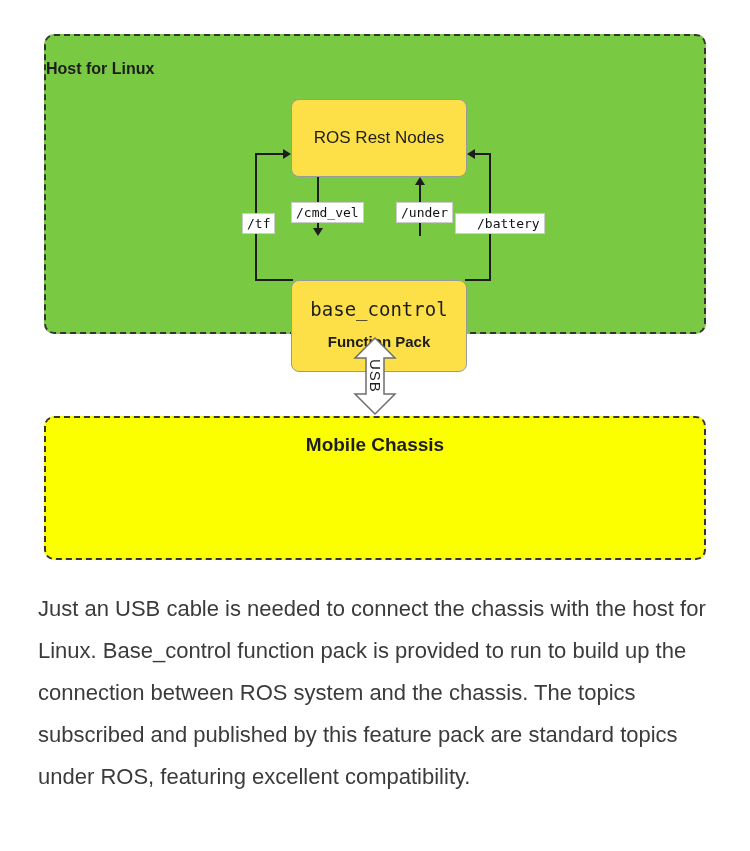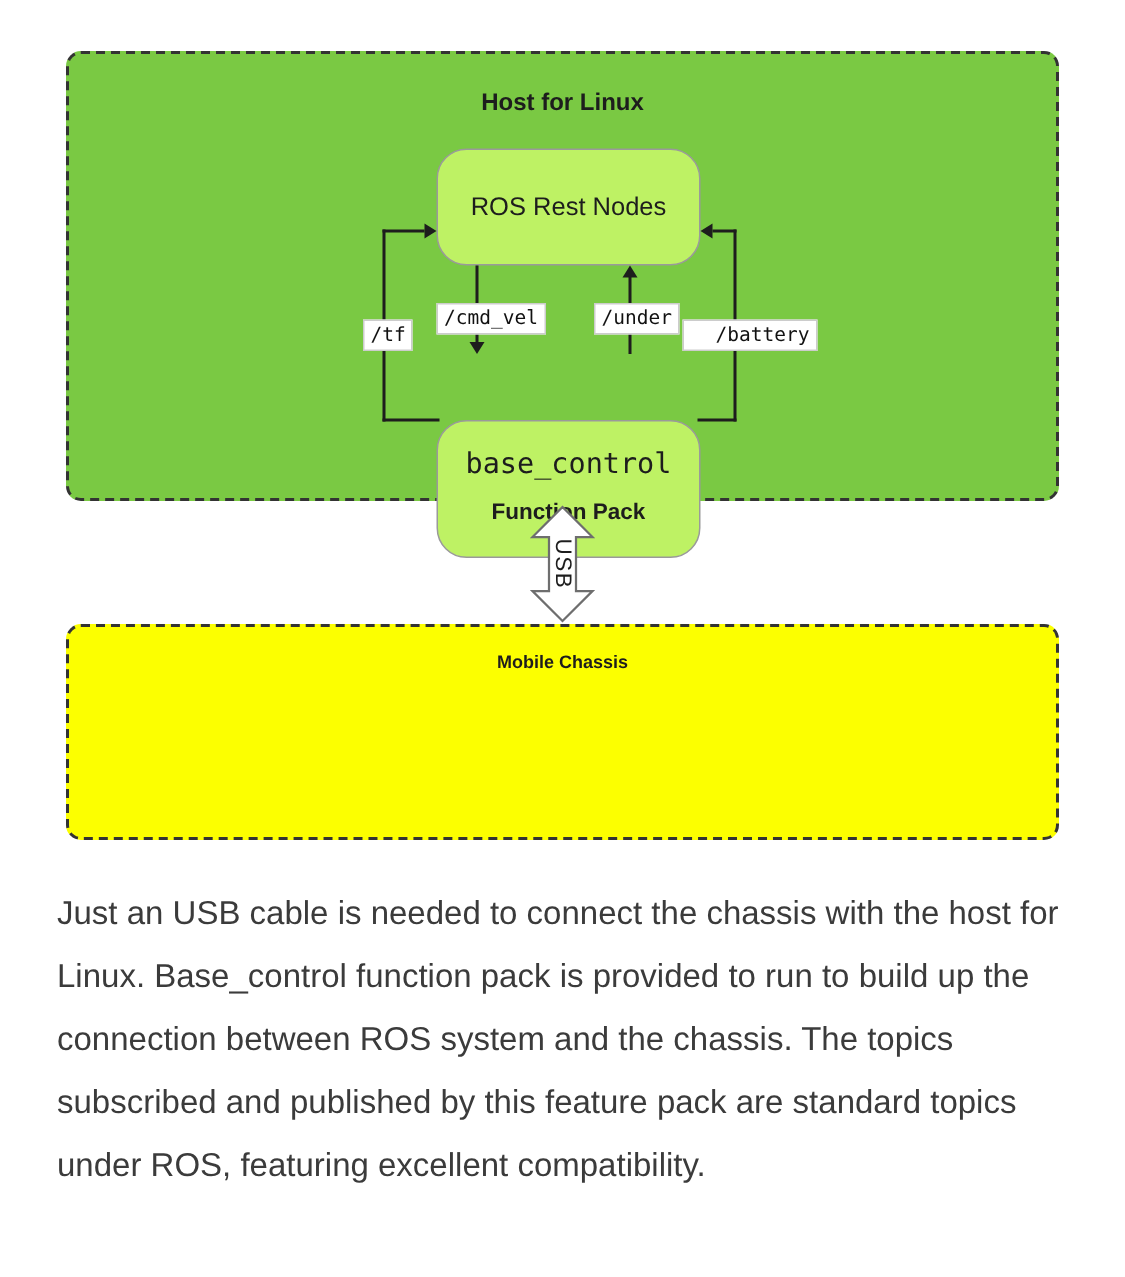--- a/index.html
+++ b/index.html
@@ -26,31 +26,30 @@
     background: #7ac943;
     border: 2px dashed #333333;
     border-radius: 10px;
     box-sizing: border-box;
   }
   .host-title {
     position: absolute;
     left: 0;
     top: 24px;
     width: 100%;
-    text-align: center;
     font-size: 16px;
     font-weight: bold;
     color: #1d1d1d;
   }
 
   .white-box {
     position: absolute;
-    background: #bef264;
+    background: #fde047;
     border: 1px solid #9a9a9a;
-    border-radius: 20px;
+    border-radius: 8px;
     box-sizing: border-box;
     text-align: center;
   }
 
   
   .box-nodes {
     left: 245px;
     top: 63px;
     width: 176px;
     height: 78px;
@@ -174,21 +173,21 @@
     border: 2px dashed #333333;
     border-radius: 10px;
     box-sizing: border-box;
   }
   .chassis-title {
     position: absolute;
     left: 0;
     top: 16px;
     width: 100%;
     text-align: center;
-    font-size: 12px;
+    font-size: 19px;
     font-weight: bold;
     color: #1d1d1d;
   }
   .box-chassis {
     left: 245px;
     top: 45px;
     width: 176px;
     height: 82px;
   }
   .box-chassis .label-main {

